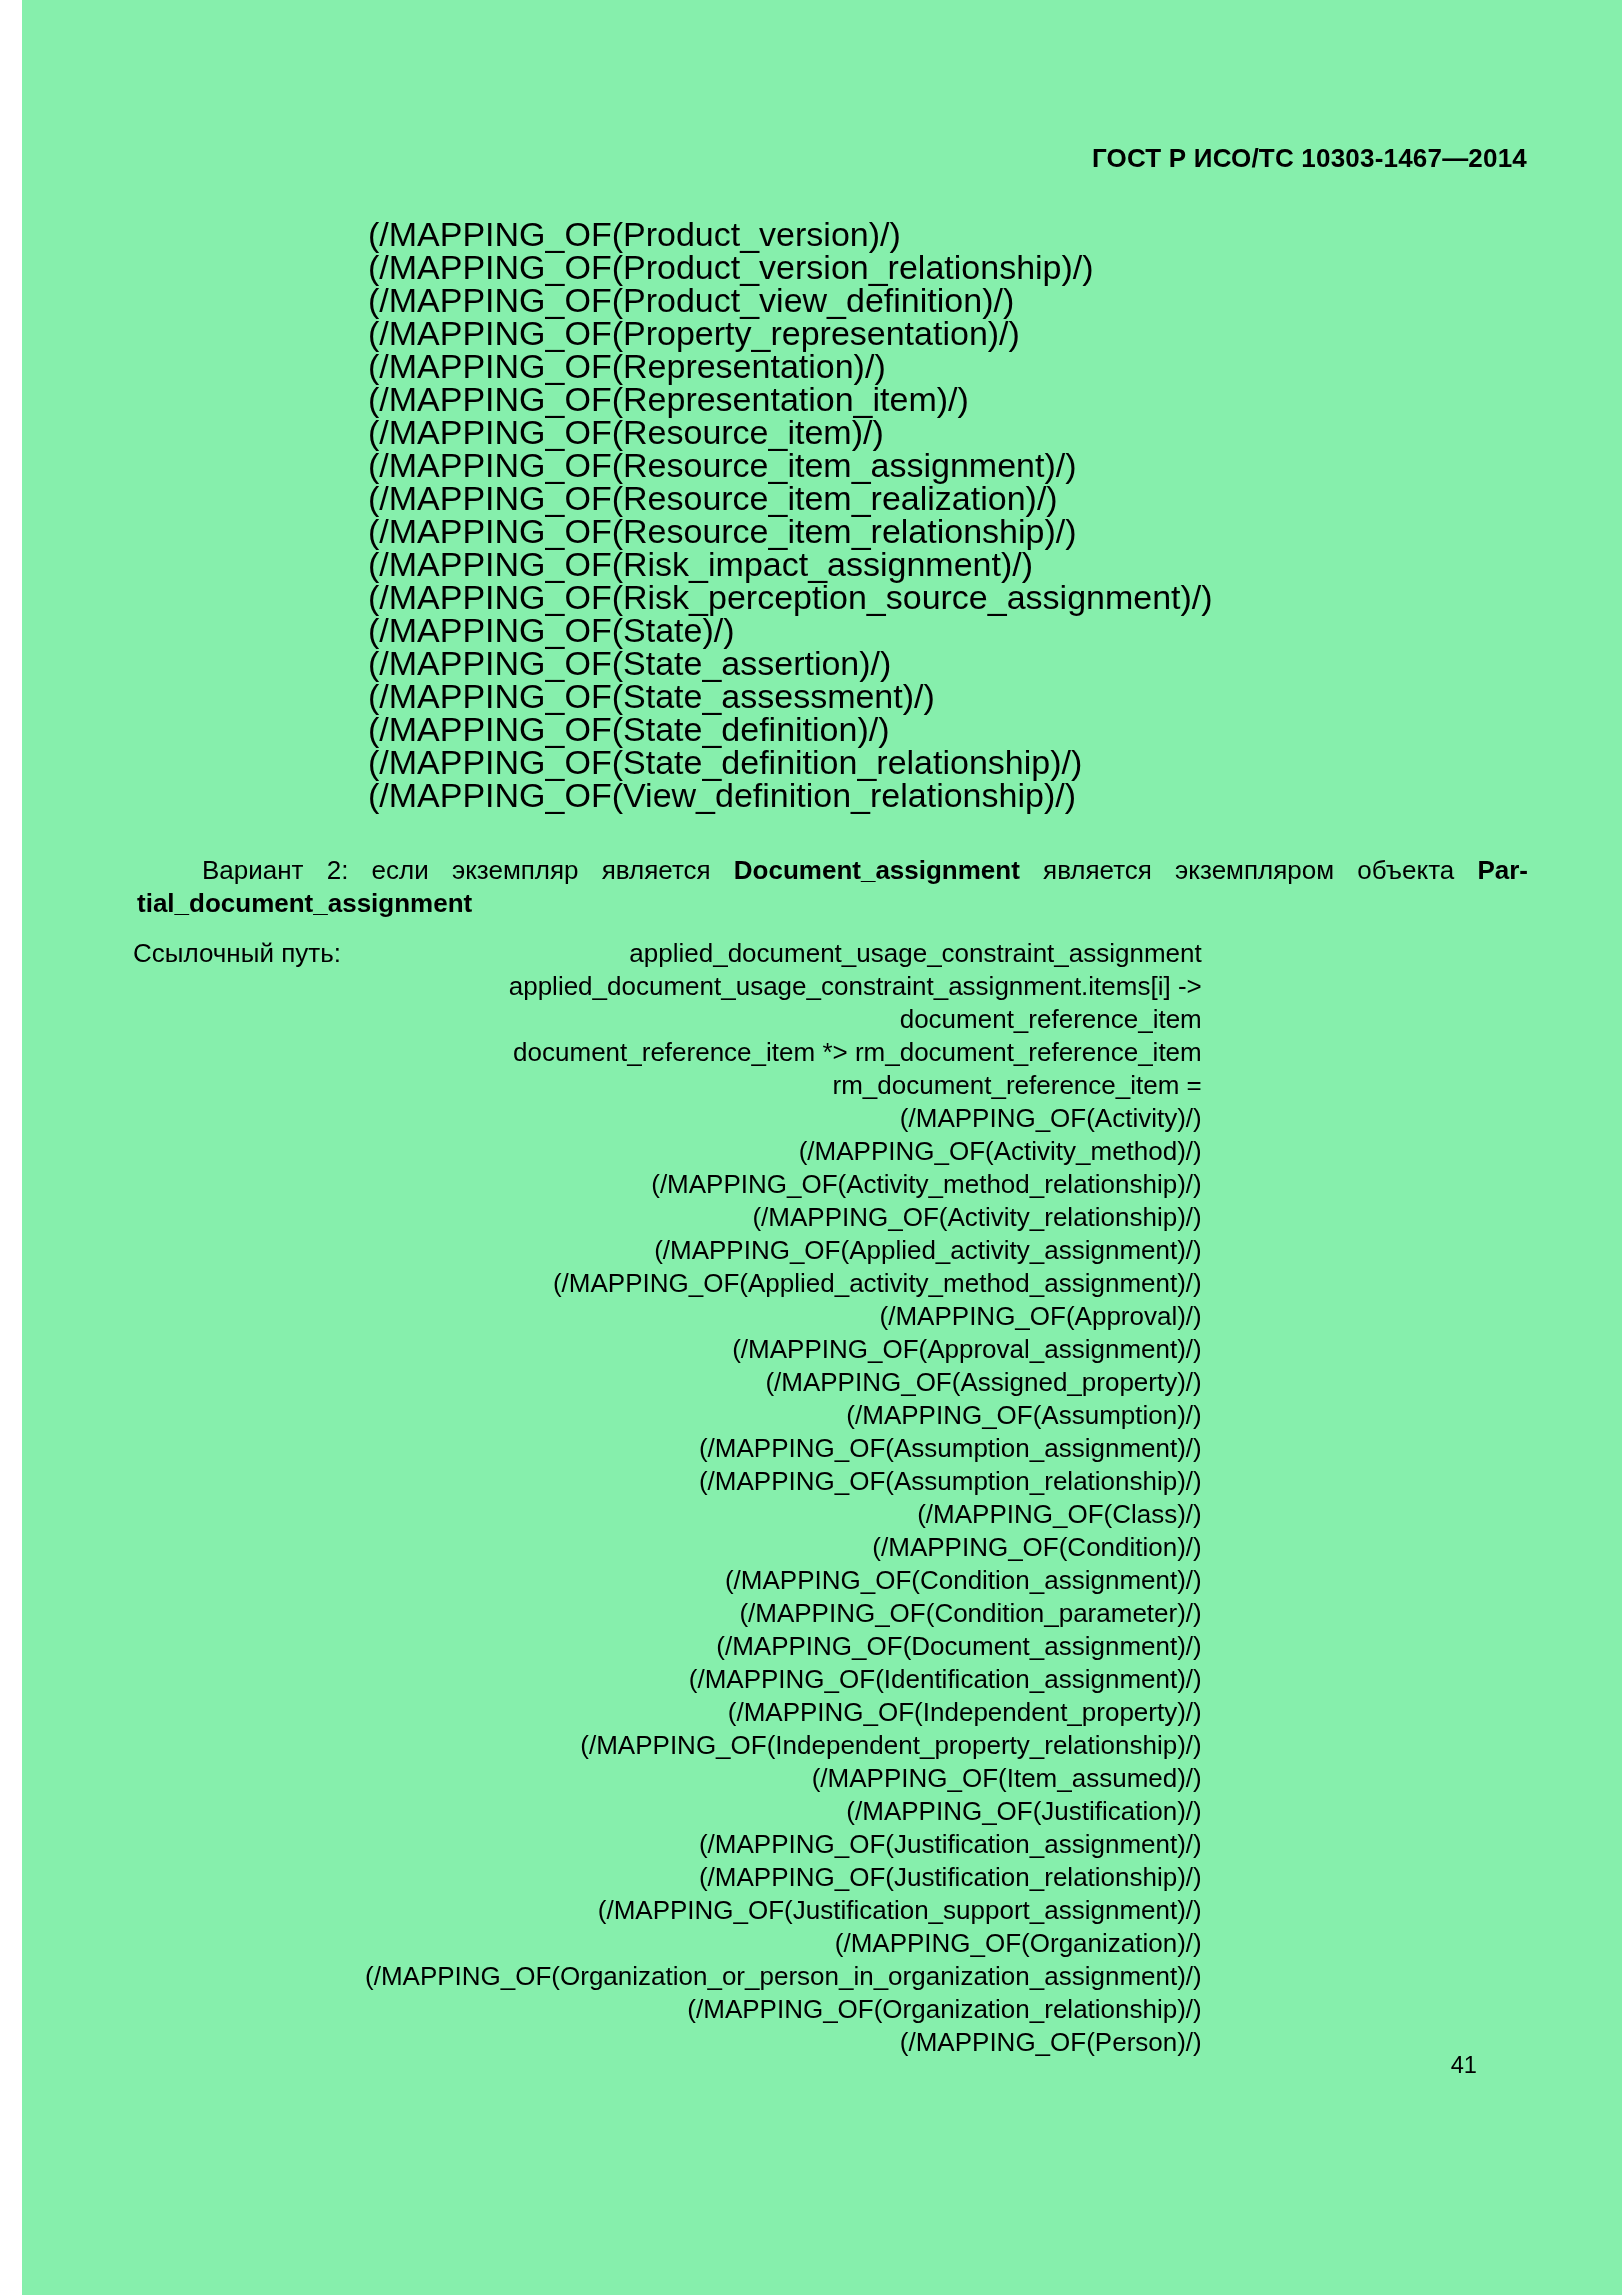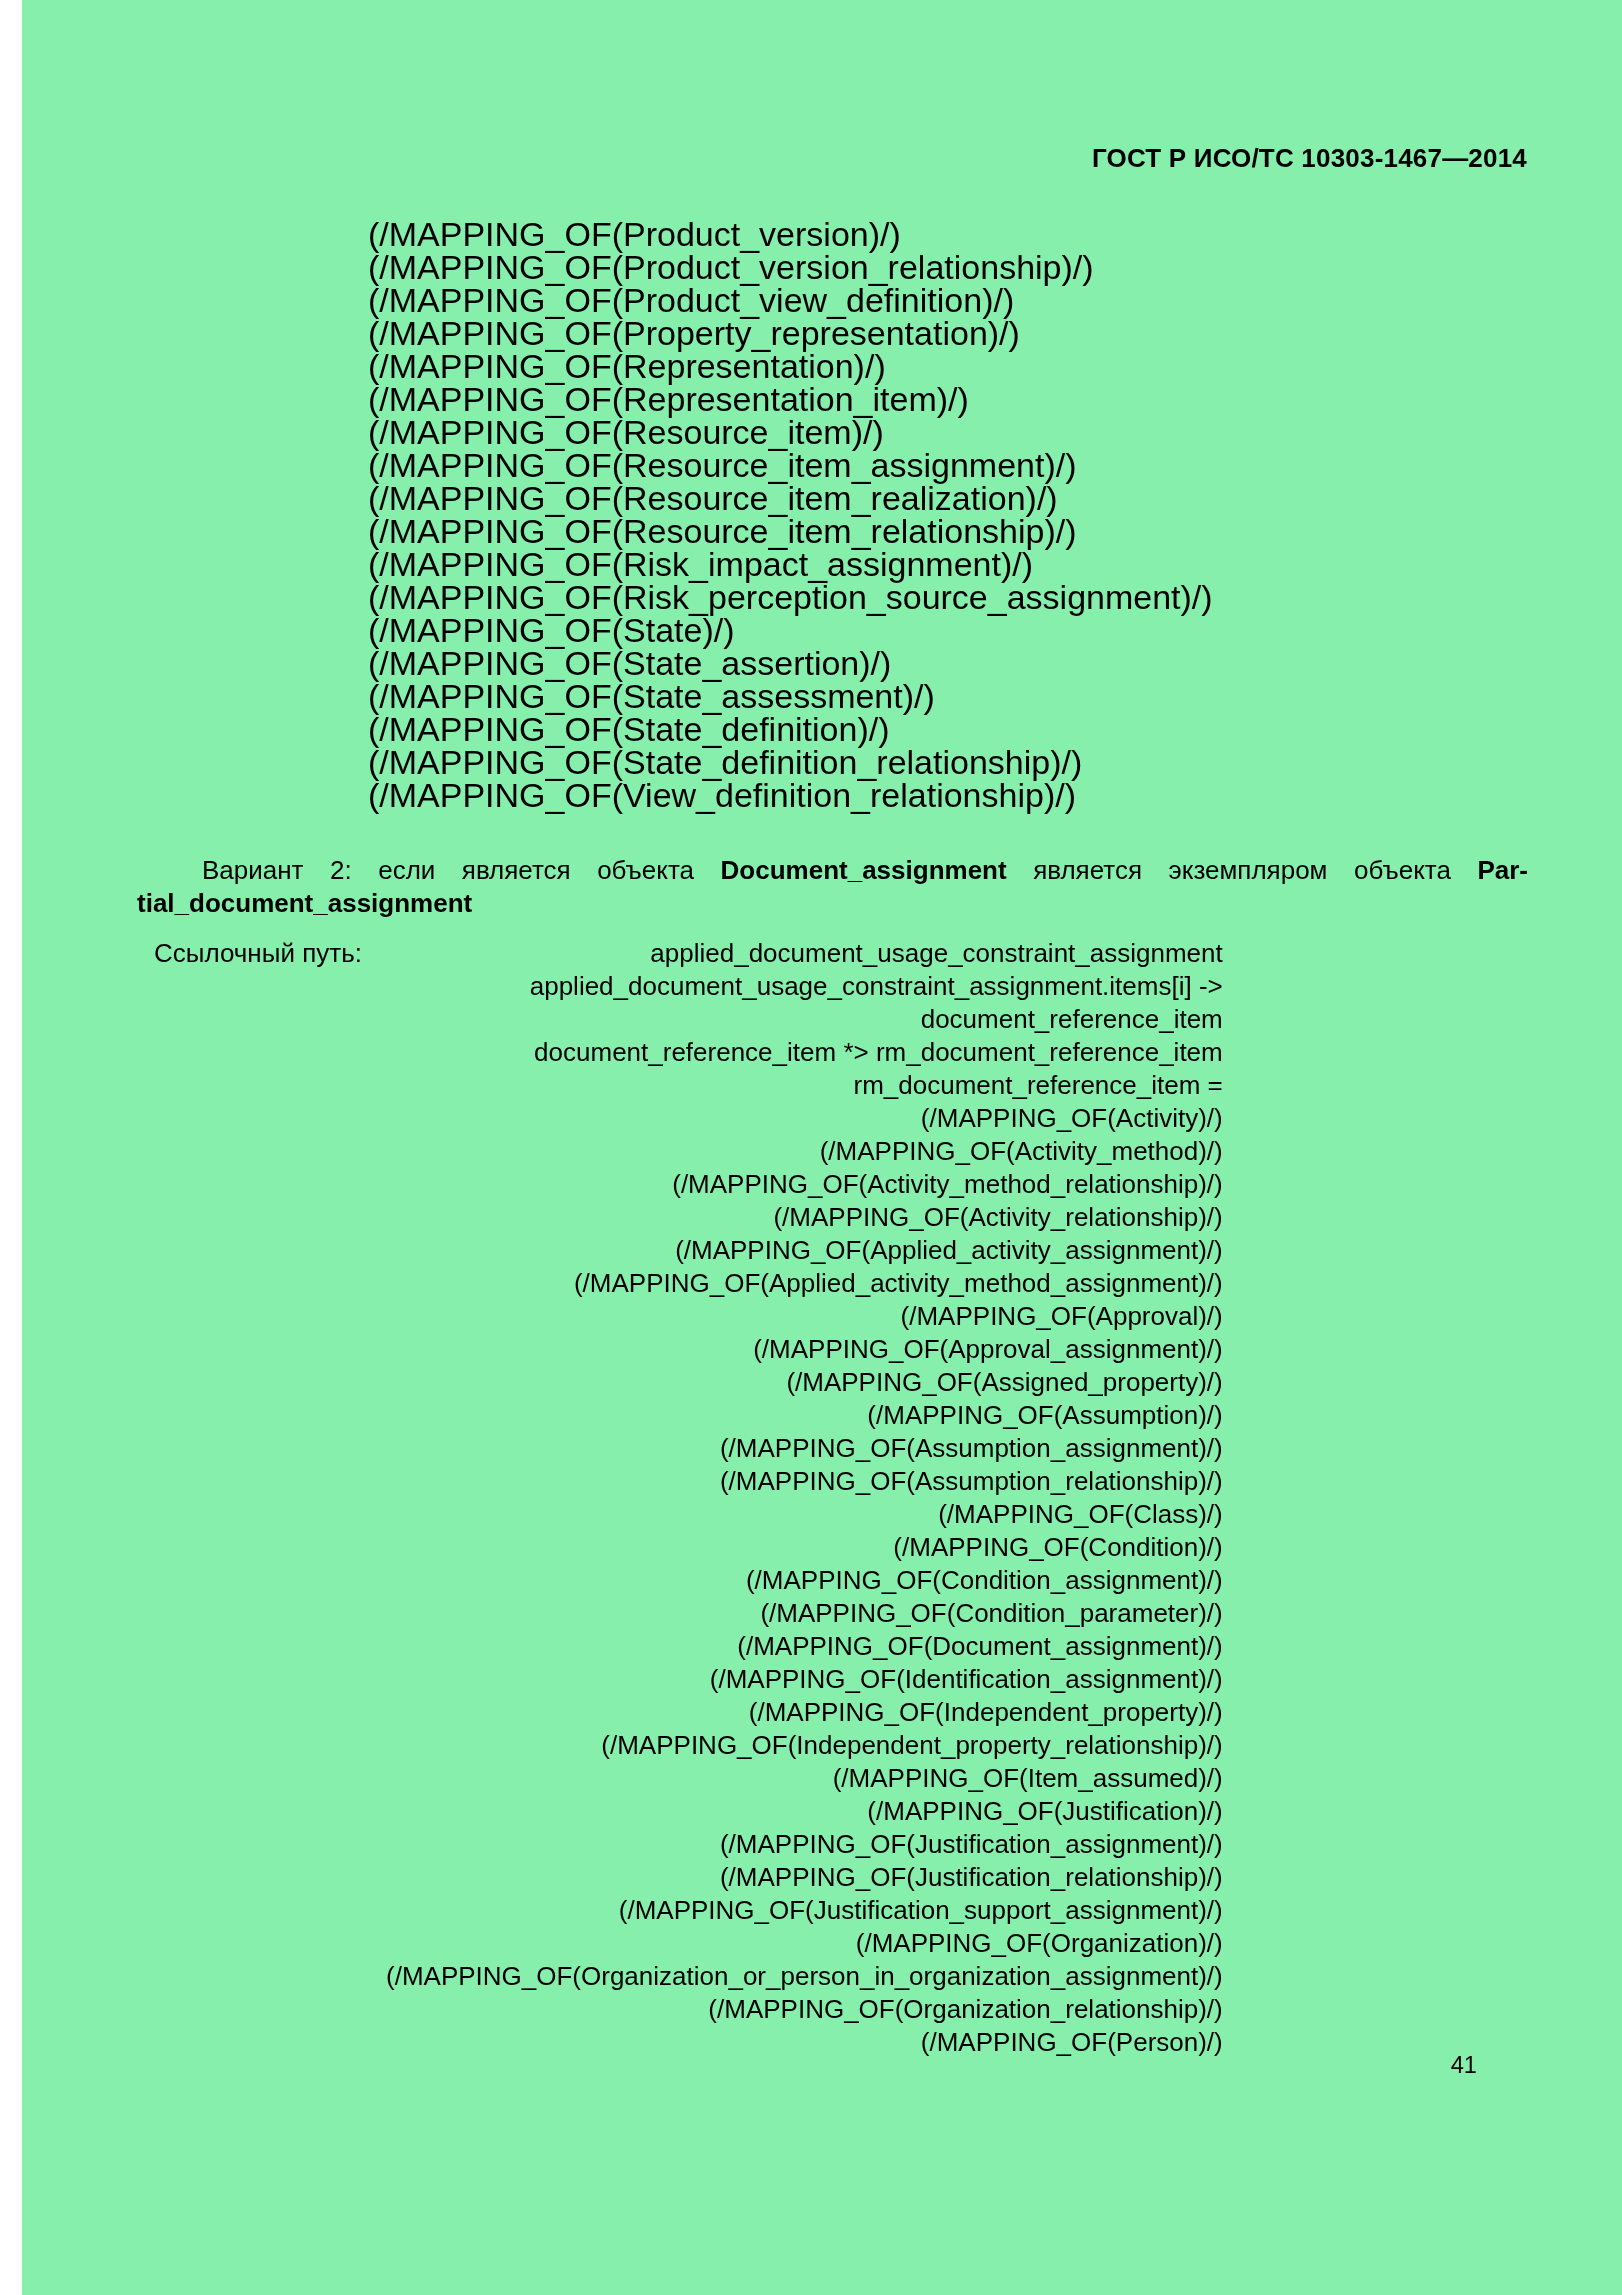--- a/index.html
+++ b/index.html
@@ -61,21 +61,21 @@
     font-size: 26px;
     line-height: 33px;
     text-align: justify;
     text-indent: 65px;
   }
   .variant-para b { font-weight: bold; }
 
   
   .refpath {
     position: absolute;
-    left: 132px;
+    left: 111px;
     top: 937px;
     font-size: 26px;
     line-height: 33px;
   }
   .refpath-label {
     position: absolute;
     left: 0;
     top: 0;
     white-space: nowrap;
   }
@@ -103,21 +103,21 @@
 </style>
 </head>
 <body>
 
 <div class="page">
 
   <div class="page-header">ГОСТ Р ИСО/ТС 10303-1467—2014</div>
 
   <div class="code-block" id="mapping-block-one"><span class="code-line">(/MAPPING_OF(Product_version)/)</span><span class="code-line">(/MAPPING_OF(Product_version_relationship)/)</span><span class="code-line">(/MAPPING_OF(Product_view_definition)/)</span><span class="code-line">(/MAPPING_OF(Property_representation)/)</span><span class="code-line">(/MAPPING_OF(Representation)/)</span><span class="code-line">(/MAPPING_OF(Representation_item)/)</span><span class="code-line">(/MAPPING_OF(Resource_item)/)</span><span class="code-line">(/MAPPING_OF(Resource_item_assignment)/)</span><span class="code-line">(/MAPPING_OF(Resource_item_realization)/)</span><span class="code-line">(/MAPPING_OF(Resource_item_relationship)/)</span><span class="code-line">(/MAPPING_OF(Risk_impact_assignment)/)</span><span class="code-line">(/MAPPING_OF(Risk_perception_source_assignment)/)</span><span class="code-line">(/MAPPING_OF(State)/)</span><span class="code-line">(/MAPPING_OF(State_assertion)/)</span><span class="code-line">(/MAPPING_OF(State_assessment)/)</span><span class="code-line">(/MAPPING_OF(State_definition)/)</span><span class="code-line">(/MAPPING_OF(State_definition_relationship)/)</span><span class="code-line">(/MAPPING_OF(View_definition_relationship)/)</span></div>
 
-  <p class="variant-para"><span>Вариант 2: если является объекта </span><b>Document_assignment</b><span> является экземпляром объекта </span><b>Par­tial_document_assignment</b></p>
+  <p class="variant-para"><span>Вариант 2: если экземпляр является </span><b>Document_assignment</b><span> является экземпляром объекта </span><b>Par­tial_document_assignment</b></p>
 
   <div class="refpath">
     <span class="refpath-label">Ссылочный путь:</span>
     <div class="refpath-lines"><span class="code-line">applied_document_usage_constraint_assignment</span><span class="code-line">applied_document_usage_constraint_assignment.items[i] -&gt;</span><span class="code-line">document_reference_item</span><span class="code-line">document_reference_item *&gt; rm_document_reference_item</span><span class="code-line">rm_document_reference_item =</span><span class="code-line">(/MAPPING_OF(Activity)/)</span><span class="code-line">(/MAPPING_OF(Activity_method)/)</span><span class="code-line">(/MAPPING_OF(Activity_method_relationship)/)</span><span class="code-line">(/MAPPING_OF(Activity_relationship)/)</span><span class="code-line">(/MAPPING_OF(Applied_activity_assignment)/)</span><span class="code-line">(/MAPPING_OF(Applied_activity_method_assignment)/)</span><span class="code-line">(/MAPPING_OF(Approval)/)</span><span class="code-line">(/MAPPING_OF(Approval_assignment)/)</span><span class="code-line">(/MAPPING_OF(Assigned_property)/)</span><span class="code-line">(/MAPPING_OF(Assumption)/)</span><span class="code-line">(/MAPPING_OF(Assumption_assignment)/)</span><span class="code-line">(/MAPPING_OF(Assumption_relationship)/)</span><span class="code-line">(/MAPPING_OF(Class)/)</span><span class="code-line">(/MAPPING_OF(Condition)/)</span><span class="code-line">(/MAPPING_OF(Condition_assignment)/)</span><span class="code-line">(/MAPPING_OF(Condition_parameter)/)</span><span class="code-line">(/MAPPING_OF(Document_assignment)/)</span><span class="code-line">(/MAPPING_OF(Identification_assignment)/)</span><span class="code-line">(/MAPPING_OF(Independent_property)/)</span><span class="code-line">(/MAPPING_OF(Independent_property_relationship)/)</span><span class="code-line">(/MAPPING_OF(Item_assumed)/)</span><span class="code-line">(/MAPPING_OF(Justification)/)</span><span class="code-line">(/MAPPING_OF(Justification_assignment)/)</span><span class="code-line">(/MAPPING_OF(Justification_relationship)/)</span><span class="code-line">(/MAPPING_OF(Justification_support_assignment)/)</span><span class="code-line">(/MAPPING_OF(Organization)/)</span><span class="code-line">(/MAPPING_OF(Organization_or_person_in_organization_assignment)/)</span><span class="code-line">(/MAPPING_OF(Organization_relationship)/)</span><span class="code-line">(/MAPPING_OF(Person)/)</span></div>
   </div>
 
   <div class="page-number">41</div>
 
 </div>
 

